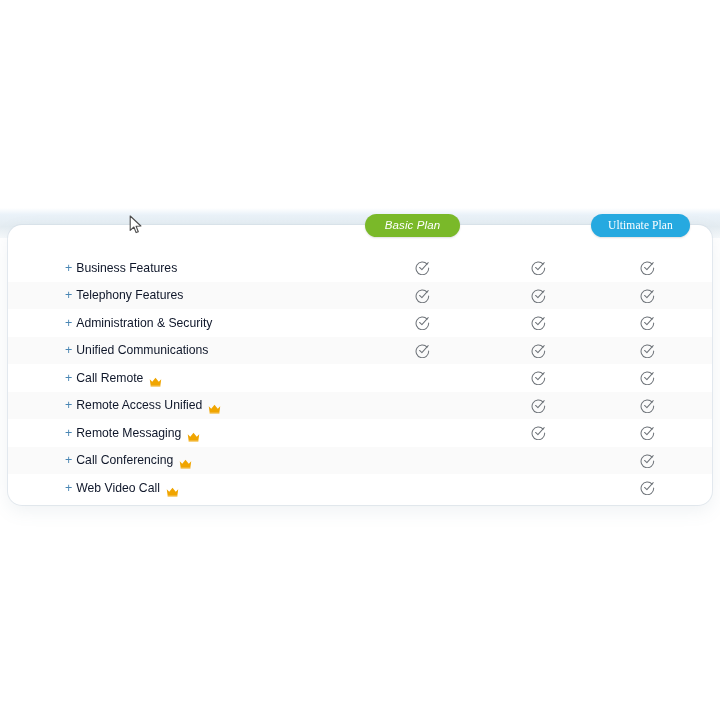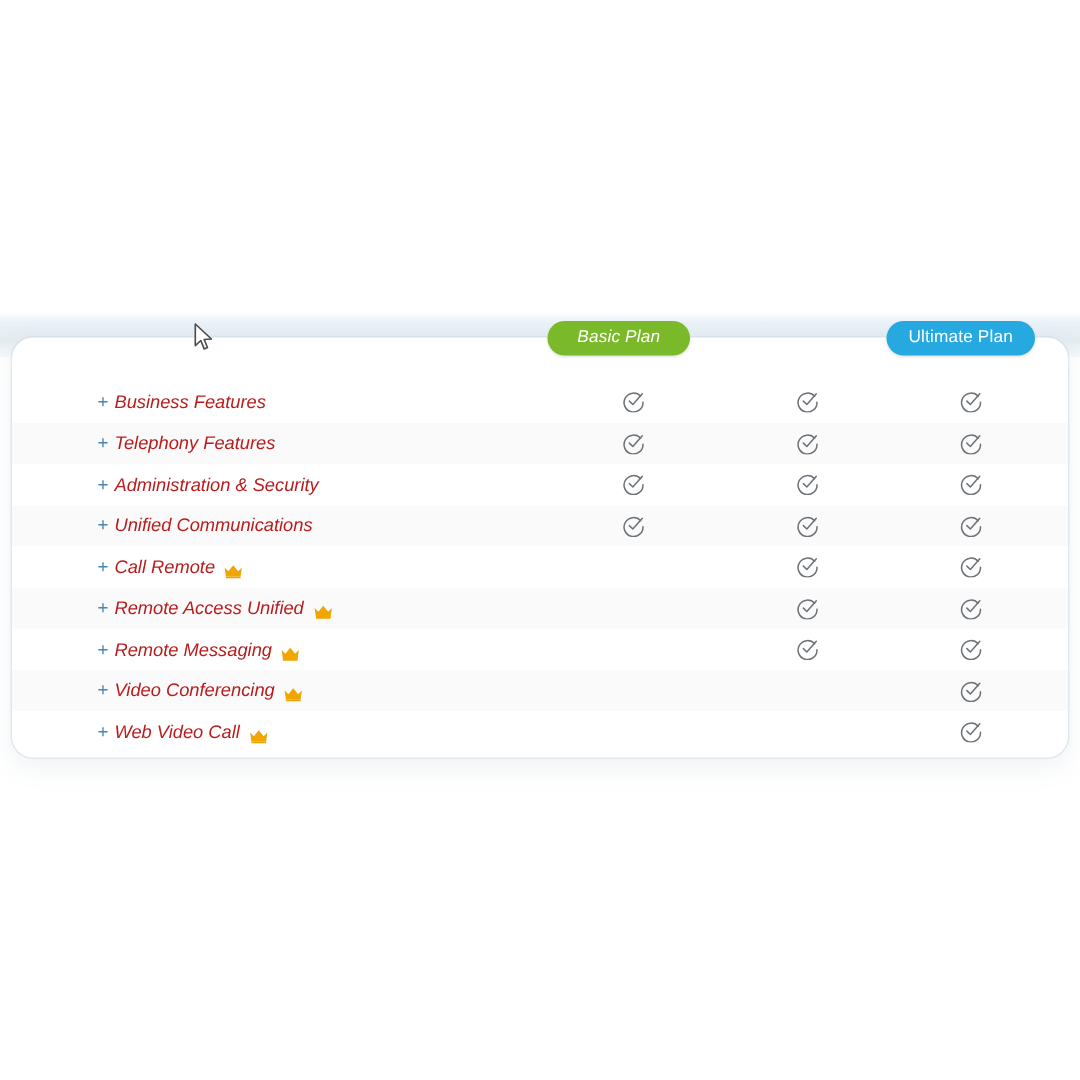--- a/index.html
+++ b/index.html
@@ -98,25 +98,24 @@
     white-space: nowrap;
   }
   .plus-sign {
     color: #4a86b4;
     font-size: 12.5px;
     line-height: 1;
     font-weight: 400;
     cursor: pointer;
   }
   .feature-name {
-    color: #b91c1c;
+    color: #0f172a;
     font-size: 12.2px;
     line-height: 1;
     cursor: pointer;
-    font-style: italic;
   }
   .crown-icon {
     display: inline-block;
     width: 13px;
     height: 10px;
     margin-left: 2px;
     position: relative;
     top: 0px;
   }
 
@@ -147,21 +146,21 @@
 </style>
 </head>
 <body>
 
 <div id="page">
 
   <div id="hero-band"></div>
 
   <div id="plan-pills">
     <div class="plan-pill basic" style="background: rgb(122, 185, 41); font-style: italic;">Basic Plan</div>
-    <div class="plan-pill ultimate" style="background: rgb(38, 169, 224);">Ultimate Plan</div>
+    <div class="plan-pill ultimate" style="background: rgb(38, 169, 224); font-family: Liberation Serif, serif;">Ultimate Plan</div>
   </div>
 
   <div id="plan-card">
     <div id="feature-rows">
         <div class="feature-row">
           <div class="feature-label">
             <span class="plus-sign" style="color: rgb(74, 134, 180);">+</span>
             <span class="feature-name">Business Features</span>
           </div>
           <div class="check-cell c1">
@@ -317,21 +316,21 @@
           <div class="check-cell c3">
             <svg width="15" height="15" viewBox="0 0 20 20">
               <path d="M16.1 5.6 A8.4 8.4 0 1 0 18.2 10.8" fill="none" stroke="#6d7278" stroke-width="1.35" stroke-linecap="round"></path>
               <path d="M6.1 9.9 L9.2 12.9 L17.6 3.4" fill="none" stroke="#6d7278" stroke-width="1.35" stroke-linecap="round" stroke-linejoin="round"></path>
             </svg>
           </div>
         </div>
         <div class="feature-row alt">
           <div class="feature-label">
             <span class="plus-sign" style="color: rgb(74, 134, 180);">+</span>
-            <span class="feature-name">Video Conferencing</span>
+            <span class="feature-name">Call Conferencing</span>
             <span class="crown-icon"><svg width="13" height="10" viewBox="0 0 26 20">
                 <path d="M1.5 4.5 L6.5 9.5 L13 1.5 L19.5 9.5 L24.5 4.5 L22.8 16.5 L3.2 16.5 Z" fill="#f0a500"></path>
                 <path d="M3.2 16.5 L22.8 16.5 L22.8 19 L3.2 19 Z" fill="#f0a500"></path>
               </svg></span>
           </div>
           <div class="check-cell c3">
             <svg width="15" height="15" viewBox="0 0 20 20">
               <path d="M16.1 5.6 A8.4 8.4 0 1 0 18.2 10.8" fill="none" stroke="#6d7278" stroke-width="1.35" stroke-linecap="round"></path>
               <path d="M6.1 9.9 L9.2 12.9 L17.6 3.4" fill="none" stroke="#6d7278" stroke-width="1.35" stroke-linecap="round" stroke-linejoin="round"></path>
             </svg>

